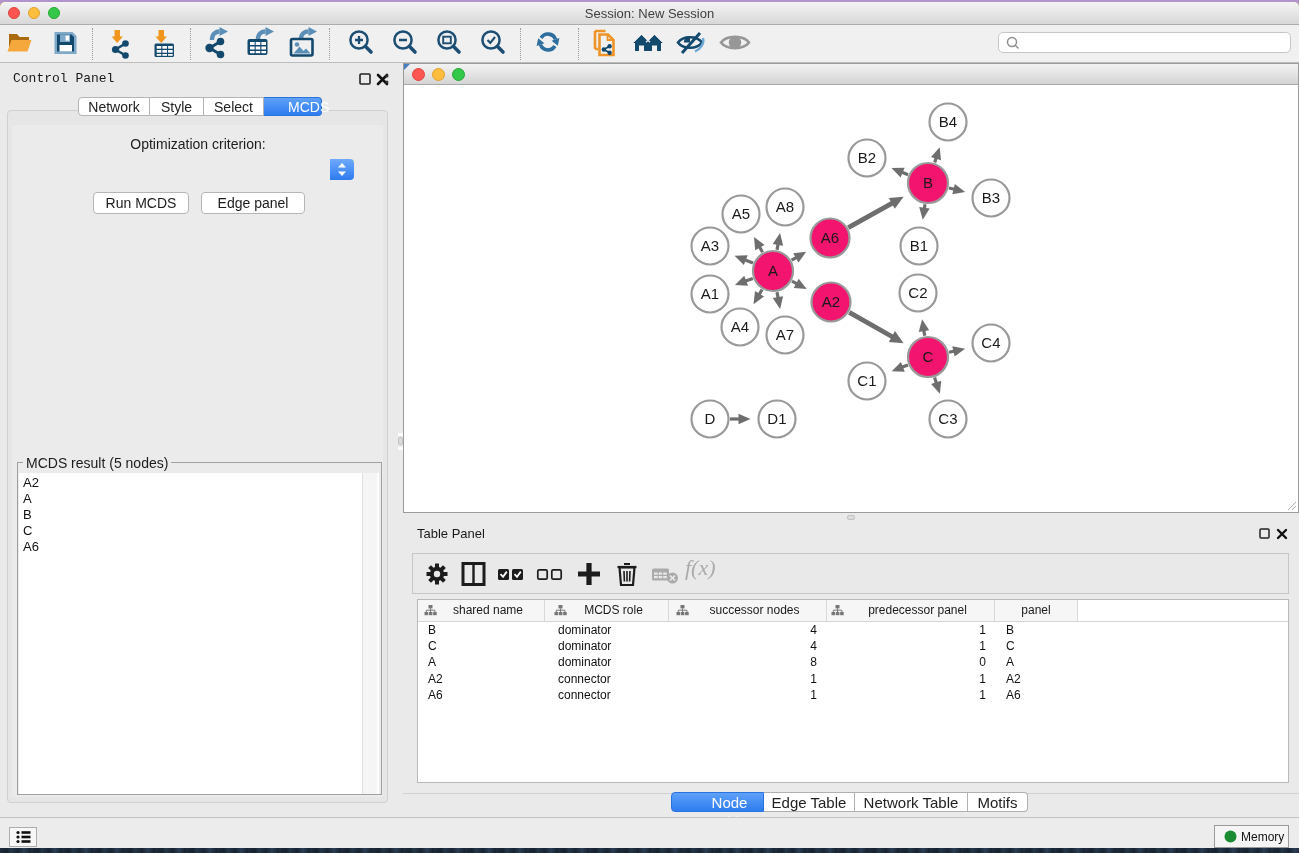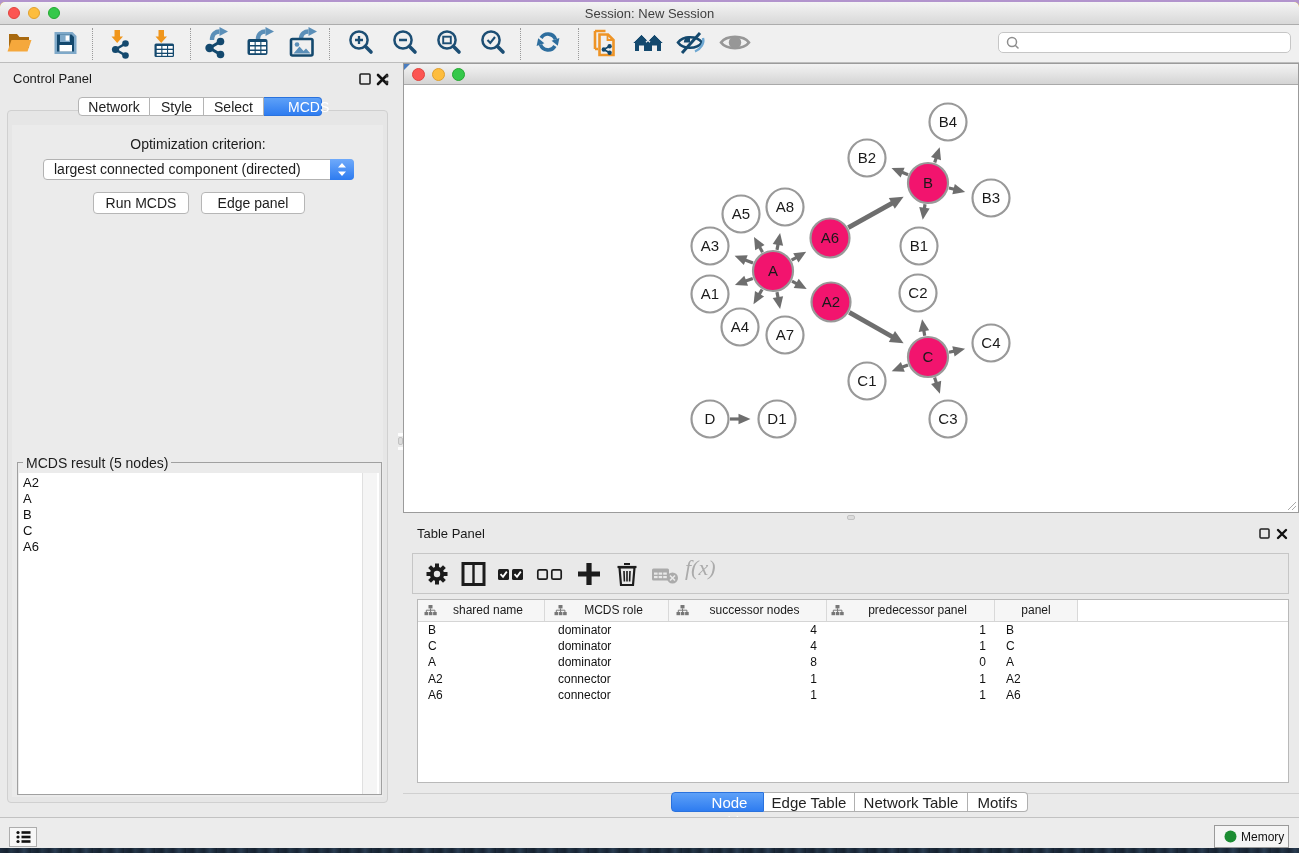--- a/index.html
+++ b/index.html
@@ -9,21 +9,21 @@
 #mainwin { left:0; top:2px; width:1299px; height:846px; border-radius:5px 5px 0 0; background:#fde047; overflow:hidden; }
 #titlebar { left:0; top:0; width:1299px; height:23px; background:linear-gradient(#f4f4f4,#e9e9e9 40%,#d8d8d8); border-bottom:1px solid #acacac; border-radius:5px 5px 0 0; }
 .tl { width:12px; height:12px; border-radius:50%; top:5px; }
 #title { width:100%; text-align:center; top:4px; font-size:13px; color:#404040; }
 #toolbar { left:0; top:23px; width:1299px; height:38px; background:#f0f0f0; border-bottom:1px solid #bdbdbd; }
 .sep { top:3px; height:32px; border-left:1px dotted #9a9a9a; width:0; }
 .ticon { top:1px; }
 #searchbox { left:998px; top:7px; width:293px; height:21px; background:#fff; border:1px solid #c6c6c6; border-radius:5px; }
 #content { left:0; top:61px; width:1299px; height:756px; background:#eaeaea; }
 
-#cp-title { left:13px; top:8px; font-size:13px; color:#1a1a1a; }
+#cp-title { left:13px; top:8px; font-size:13px; color:#1a1a1a;font-family:Liberation Mono, monospace; }
 .tab { top:34px; height:19px; background:#fff; border:1px solid #b4b4b4; border-left:none; font-size:14px; color:#222; text-align:center; line-height:18px; }
 .tabblue, .tab.tabblue, .tabb.tabblue { background:linear-gradient(#5ea1f8,#2e7cf0) !important; color:#fff !important; border-color:#2a72dd !important;padding-left:24px; }
 #cp-panel { left:7px; top:47px; width:381px; height:693px; background:#e6e6e6; border:1px solid #d0d0d0; border-radius:4px; }
 #cp-inner { left:12px; top:62px; width:371px; height:672px; background:#ebebeb; }
 #opt-label { left:0; top:73px; width:396px; text-align:center; font-size:14px; color:#1c1c1c; }
 #dropdown { left:43px; top:96px; width:311px; height:21px; background:#fff; border:1px solid #b2b2b2; border-radius:4px; font-size:14px; color:#1c1c1c; line-height:19px; padding-left:10px; }
 #dd-step { left:330px; top:96px; width:24px; height:21px; background:linear-gradient(#6faafa,#2d7bf0); border-radius:0 4px 4px 0; }
 .btn { top:129px; height:22px; background:#fff; border:1px solid #b6b6b6; border-radius:4px; font-size:14px; color:#1c1c1c; text-align:center; line-height:20px; }
 #fieldset { left:17px; top:399px; width:365px; height:333px; border:1px solid #a0a0a0; }
 #fs-legend { left:23px; top:392px; font-size:14px; color:#1c1c1c; background:#ebebeb; padding:0 3px; }
@@ -219,21 +219,20 @@
     <svg class="abs" width="13" height="13" style="left:376px;top:10px;">
         <path d="M2 2 L11 11 M11 2 L2 11" stroke="#111" stroke-width="2.6" stroke-linecap="round"></path>
       </svg>
     <div class="abs" id="cp-panel"></div>
     <div class="abs" id="cp-inner"></div>
     <div class="abs tab" style="left:78px; width:72px; border-radius:4px 0 0 4px; border-left:1px solid #b4b4b4;">Network</div>
     <div class="abs tab" style="left:150px; width:54px;">Style</div>
     <div class="abs tab" style="left:204px; width:60px;">Select</div>
     <div class="abs tab tabblue" style="left:264px; width:58px; border-radius:0 4px 4px 0;">MCDS</div>
     <div class="abs" id="opt-label">Optimization criterion:</div>
-    <div class="abs" id="dropdown">largest connected component (directed)</div>
     <div class="abs" id="dd-step">
       <svg width="24" height="21">
           <path d="M8 8.5 L12 4 L16 8.5 Z M8 12.5 L12 17 L16 12.5 Z" fill="#fff"></path>
         </svg>
     </div>
     <div class="abs btn" style="left:93px; width:96px;">Run MCDS</div>
     <div class="abs btn" style="left:201px; width:104px;">Edge panel</div>
     <div class="abs" id="fieldset"></div>
     <div class="abs" id="fs-legend">MCDS result (5 nodes)</div>
     <div class="abs" id="listbox">A2<br>A<br>B<br>C<br>A6</div>

